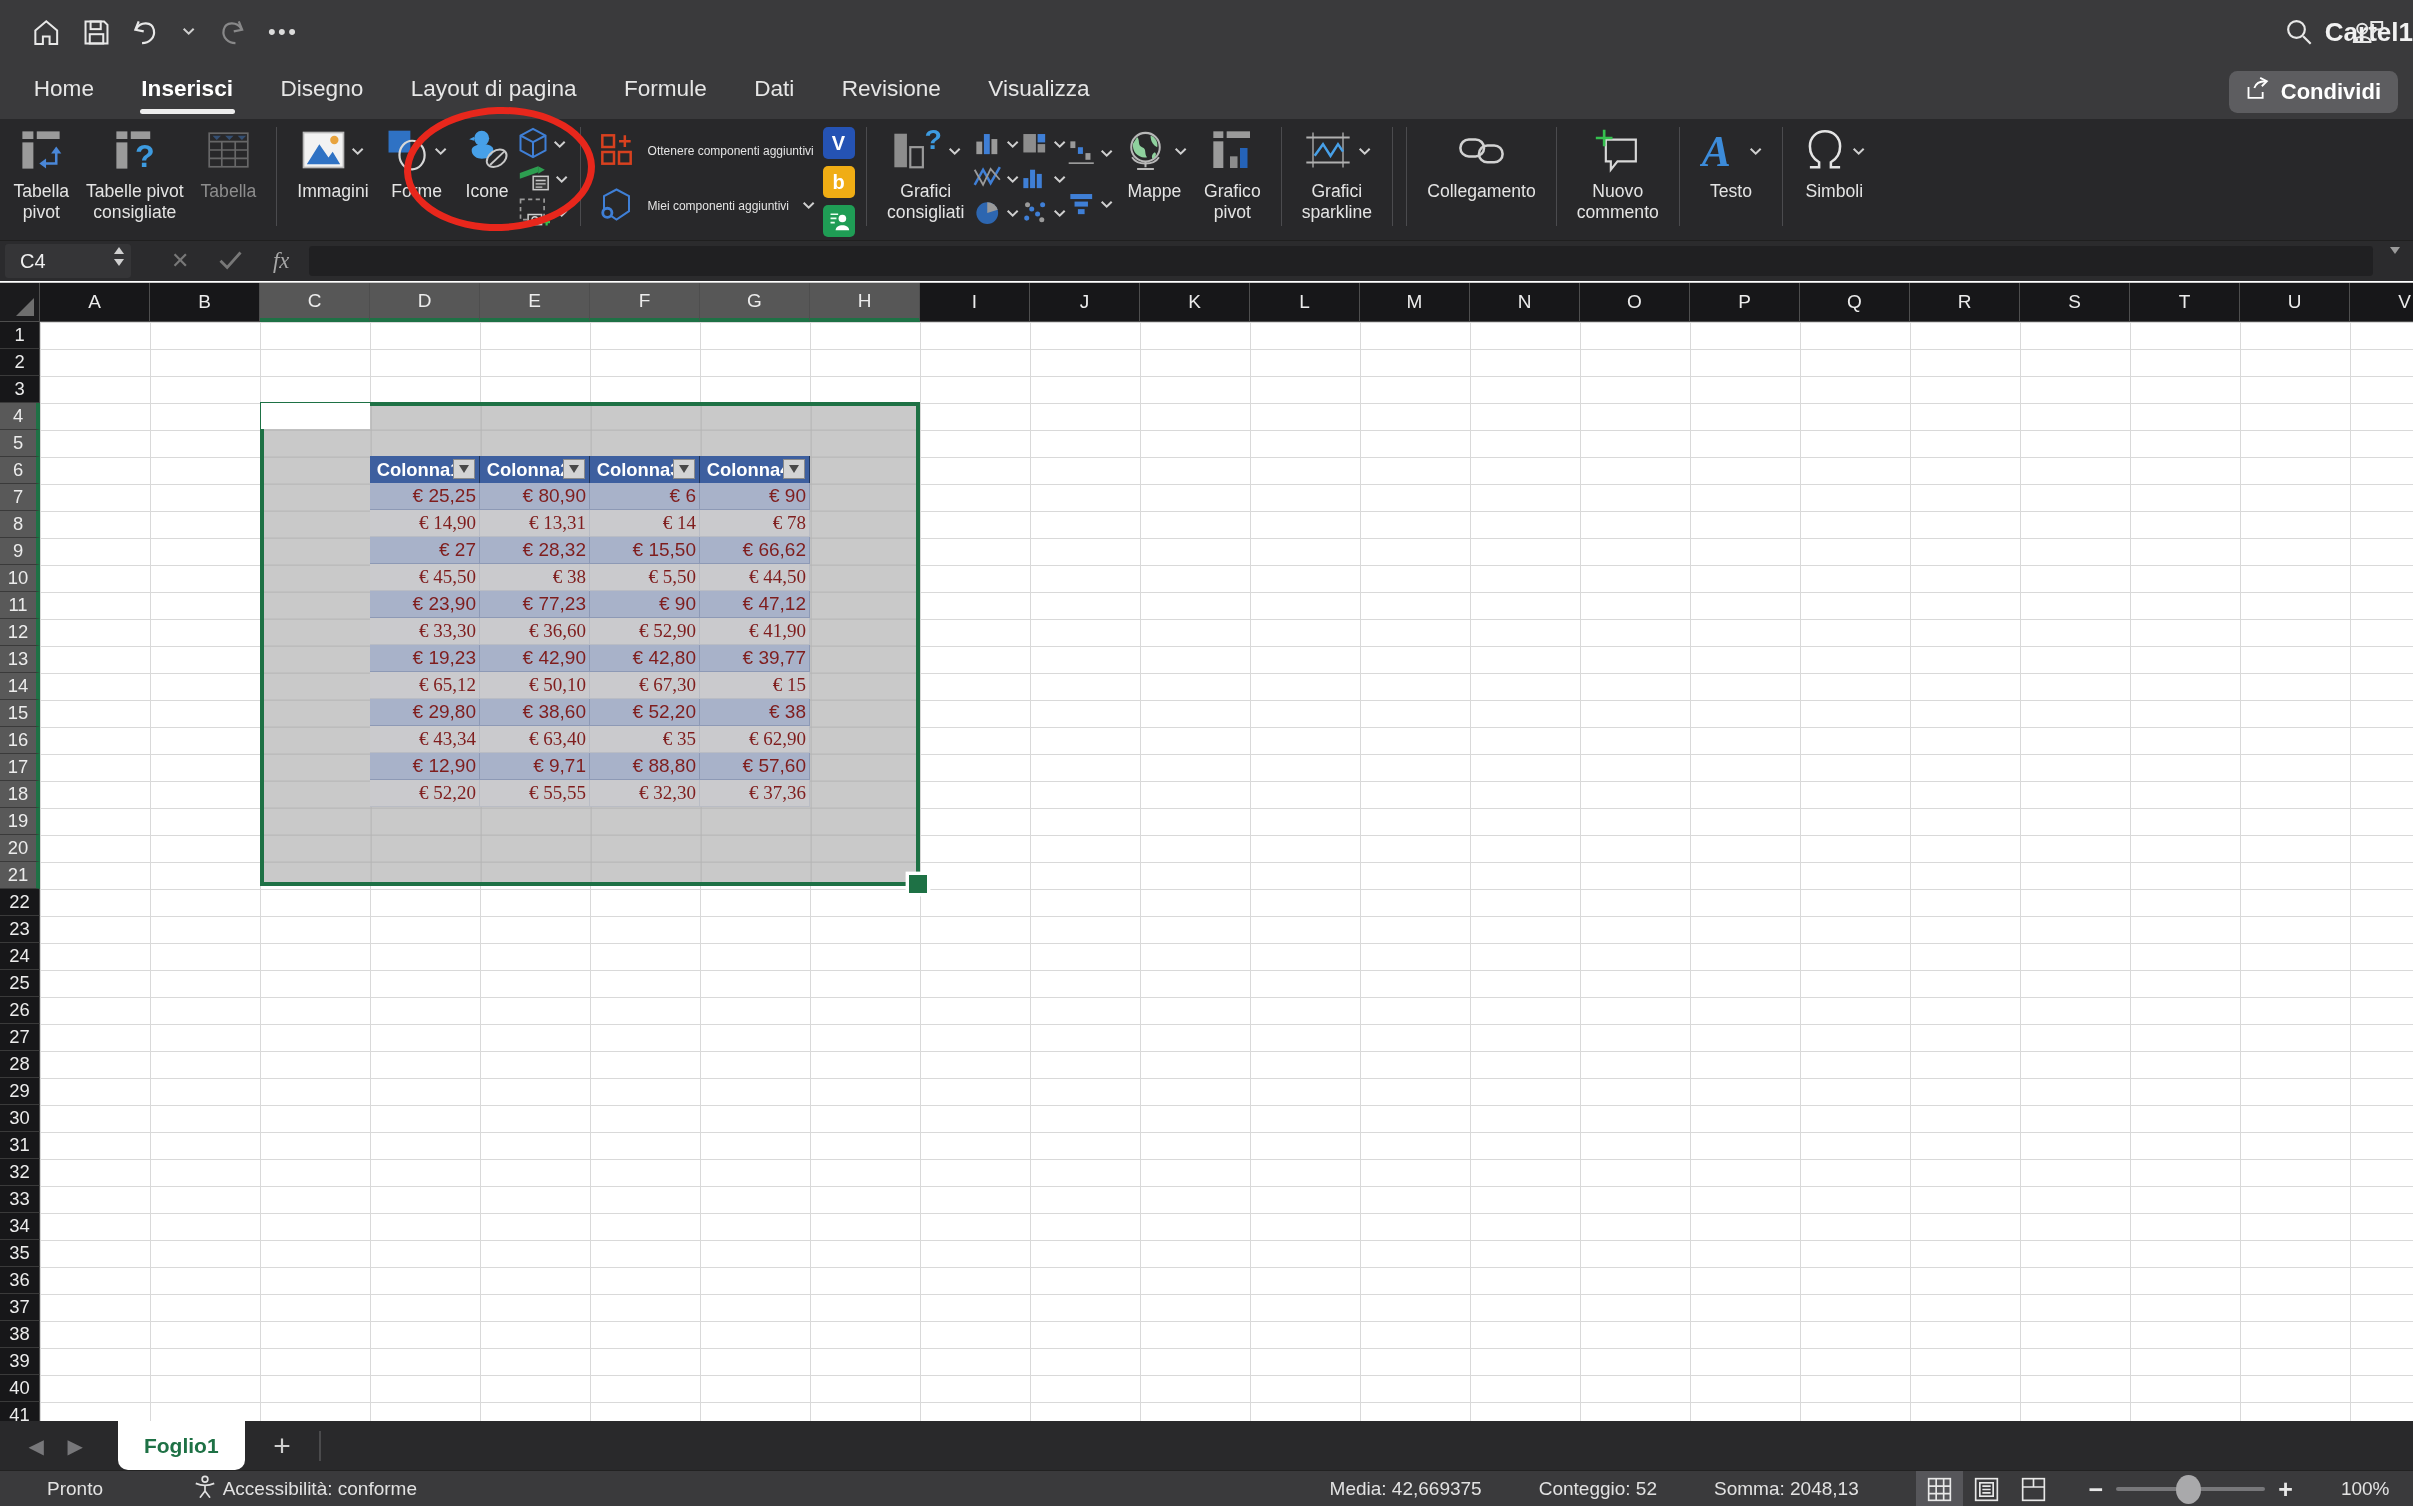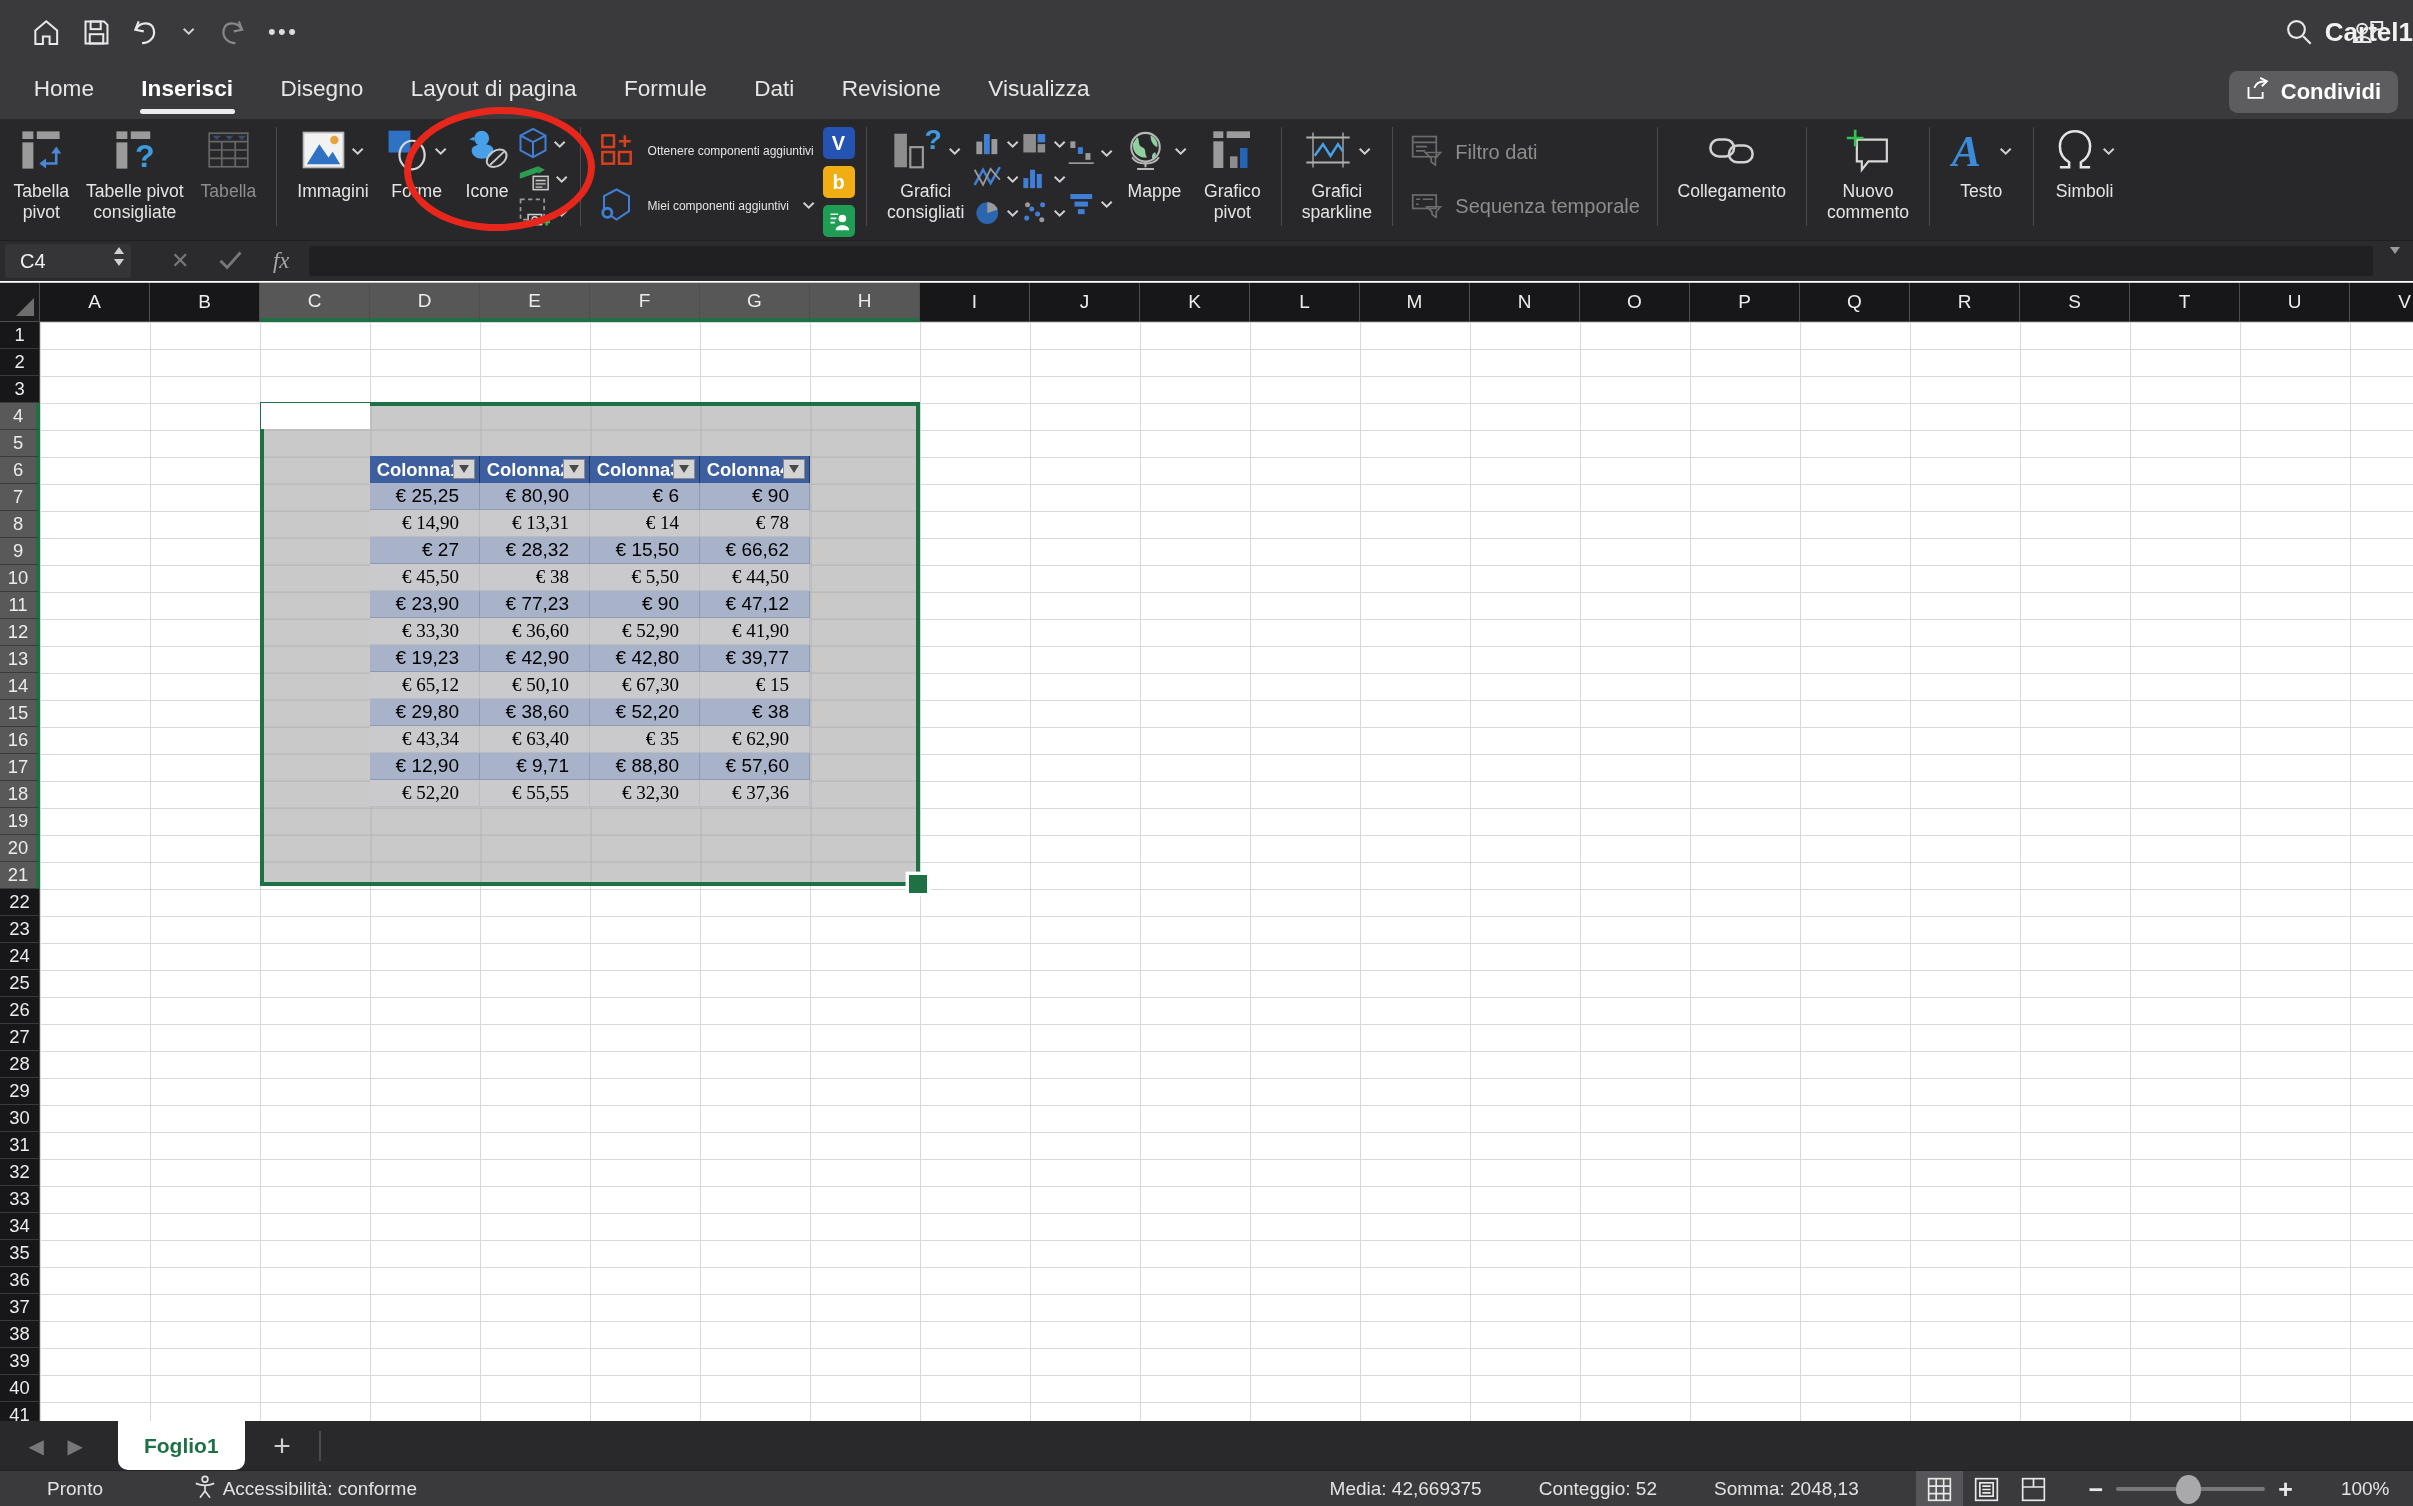--- a/index.html
+++ b/index.html
@@ -74,21 +74,21 @@
   .fillhandle { position:absolute; left:909px; top:592px; width:18.4px; height:18.4px; background:var(--accent_green); box-shadow:0 0 0 3.4px #ffffff; }
   
   .xtable { position:absolute; left:370px; top:173px; width:440px; }
   .xthead { display:flex; height:27px; }
   .th { flex:0 0 110px; background:var(--table_header); color:#fff; font-weight:bold; font-size:18.4px; display:flex; align-items:center; padding-left:6.7px; border-right:0.8px solid #20355c; position:relative; }
   .filterbtn { position:absolute; right:4.2px; top:3.4px; width:22px; height:20px; background:#d4d4d4; border:0.8px solid #8a8a8a; display:flex; align-items:center; justify-content:center; }
   .ftri { width:0; height:0; border-left:5.9px solid transparent; border-right:5.9px solid transparent; border-top:8.4px solid #4a4a4a; }
   .trow { display:flex; height:27px; }
   .trow.dark  .td { background:var(--band_dark); border-right:0.8px solid #8d99b5; border-bottom:0.8px solid #8d99b5; }
   .trow.light .td { background:var(--band_light); border-right:0.8px solid #b9bcc4; border-bottom:0.8px solid #b9bcc4;font-family:Liberation Serif, serif; }
-  .td { flex:0 0 110px; color:#000000; font-size:19px; display:flex; align-items:center; justify-content:flex-end; padding-right:20px; }
+  .td { flex:0 0 110px; color:#7f1d1d; font-size:19px; display:flex; align-items:center; justify-content:flex-end; padding-right:3px; }
 
   
   .sheetbar { position:absolute; left:0; top:1421px; width:2413px; height:49px; background:#29292b; display:flex; align-items:center; }
   .snav { color:#77777a; font-size:20px; margin-left:28.5px; display:flex; gap:23.5px; font-family:"DejaVu Sans", sans-serif; }
   .sheettab { margin-left:35px; height:49px; min-width:127px; background:#ffffff; border-radius:0 0 10px 10px; display:flex; align-items:center; justify-content:center; color:var(--accent_green); font-weight:bold; font-size:21px; padding:0 15px; }
   .addsheet { color:#cfcfcf; font-size:30px; font-weight:300; margin-left:28.5px; }
   .sheetdiv { width:1.7px; height:30px; background:#4a4a4c; margin-left:28.5px; }
 
   
   .statusbar { position:absolute; left:0; top:1470px; width:2413px; height:37px; background:#3a3a3c; border-top:0.8px solid #222; display:flex; align-items:center; color:#e2e2e2; font-size:19px; }
@@ -519,40 +519,20 @@
               </svg>
             </span>
         </div>
         <div class="rlabel">Grafici
 sparkline</div>
       </div>
     </div>
 
     <div class="rdiv"></div>
 
-    <div class="rgroup">
-      <div class="filters">
-        <div class="filterrow">
-          <span style="opacity:.6"><svg width="34" height="32" viewBox="0 0 40 38" fill="none" stroke="#9a9a9a" stroke-width="2">
-                <rect x="3" y="3" width="28" height="24"></rect>
-                <path d="M3 10 H31 M7 15 H20 M7 20 H18"></path>
-                <path d="M18 22 H36 L30 29 V37 L25 33 V29 Z"></path>
-              </svg></span>
-          <span>Filtro dati</span>
-        </div>
-        <div class="filterrow">
-          <span style="opacity:.6"><svg width="34" height="28.5" viewBox="0 0 40 34" fill="none" stroke="#9a9a9a" stroke-width="2">
-                <rect x="3" y="6" width="28" height="16"></rect>
-                <path d="M7 11 H12 M15 11 H27 M7 17 H10"></path>
-                <path d="M20 20 H36 L31 26 V33 L26 29 V26 Z"></path>
-              </svg></span>
-          <span>Sequenza temporale</span>
-        </div>
-      </div>
-    </div>
 
     <div class="rdiv"></div>
 
     <div class="rgroup">
       <div class="bigbtn">
         <div class="ricon">
             <span><svg width="49" height="39" viewBox="0 0 58 46" fill="none" stroke="#d2d2d2" stroke-width="3">
                 <rect x="4" y="10" width="28" height="20" rx="10"></rect>
                 <rect x="26" y="17" width="28" height="20" rx="10"></rect>
               </svg></span>

